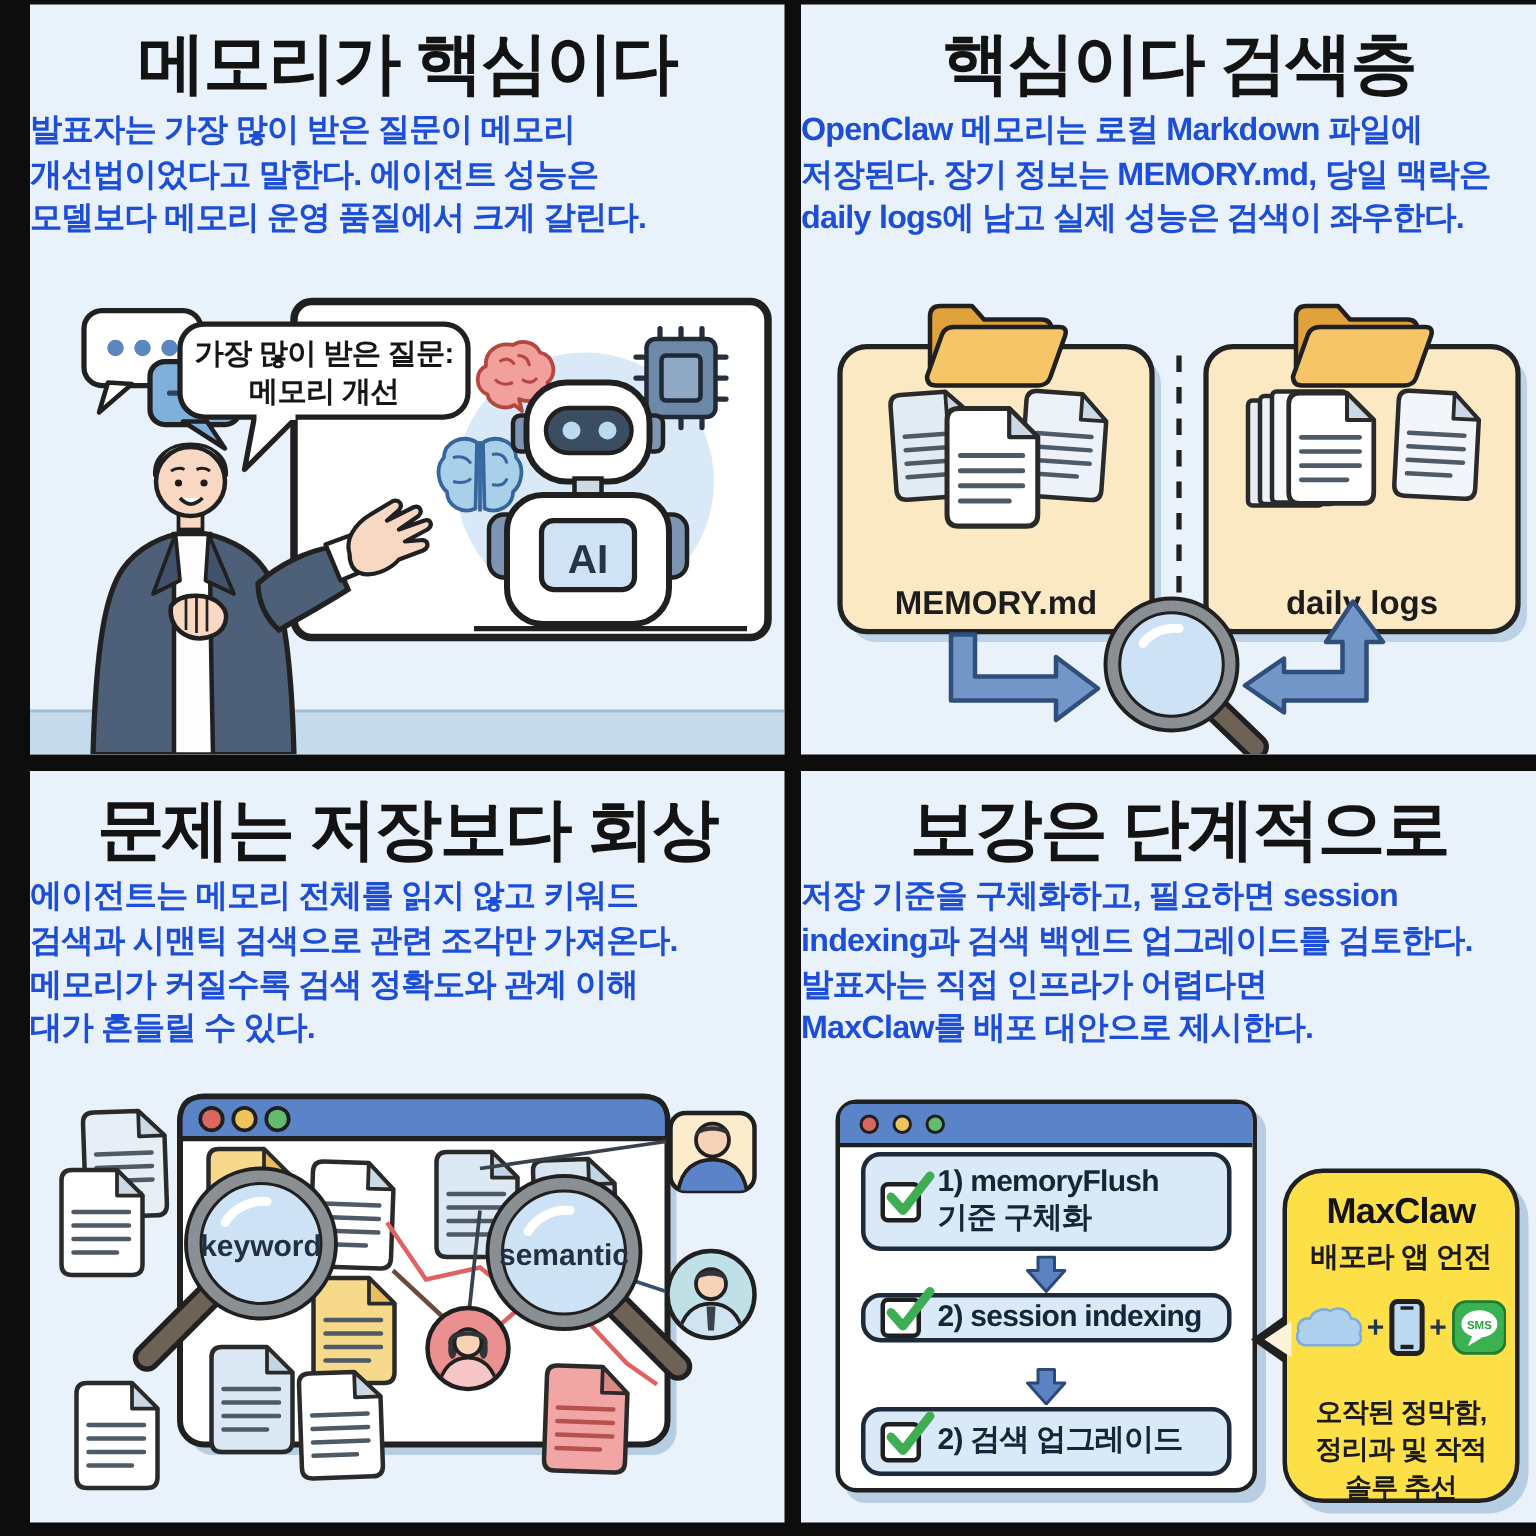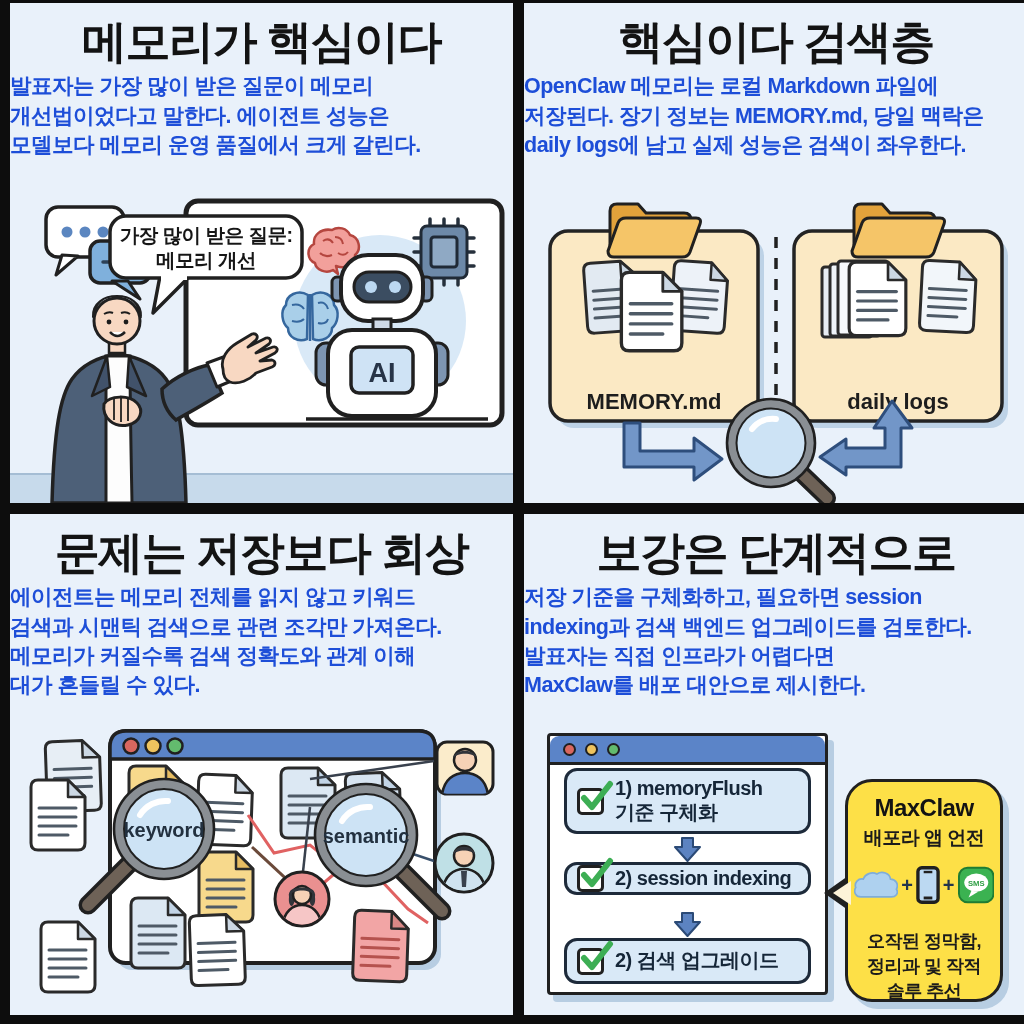--- a/index.html
+++ b/index.html
@@ -1,33 +1,33 @@
 <!DOCTYPE html>
 <html><head>
 <meta charset="utf-8">
 <style>
   html,body{margin:0;padding:0;}
   body{width:1024px;height:1024px;overflow:hidden;background:#0d0d0d;
        font-family:"Liberation Sans","DejaVu Sans",sans-serif;}
   .sheet{position:relative;width:1024px;height:1024px;background:#0d0d0d;}
   .grid{position:absolute;inset:0;display:grid;
         grid-template-columns:503px 504px;grid-template-rows:500px 501px;
-        gap:11px;padding:3px 3px 9px 10px;box-sizing:border-box;}
+        gap:11px;padding:3px 3px 9px 20px;box-sizing:border-box;}
   .panel{position:relative;background:#e9f1fa;overflow:hidden;}
   .panel-title{padding-top:14px;text-align:center;font-size:45px;line-height:1.12;
         font-weight:900;color:#131313;letter-spacing:-1.5px;}
   .panel-body{margin-top:5px;text-align:left;font-size:21.5px;line-height:1.36;
         font-weight:700;color:#1d4ed8;white-space:pre-line;letter-spacing:-0.5px;}
   .illus{position:absolute;left:0;bottom:0;}
   svg text{font-family:"Liberation Sans","DejaVu Sans",sans-serif;}
 
   
   .p4-illus{position:absolute;left:0;bottom:0;width:504px;height:300px;}
   .p4-window{position:absolute;left:23px;top:18px;width:281px;height:262px;
-        background:#fff;border:3.5px solid #202020;border-radius:4px;
+        background:#fff;border:3.5px solid #202020;border-radius:14px;
         box-shadow:6px 7px 0 #b7cde2;box-sizing:border-box;}
   .p4-titlebar{height:26px;background:#5b84c8;border-bottom:3px solid #202020;
         border-radius:9px 9px 0 0;display:flex;align-items:center;gap:9px;padding-left:13px;}
   .dot{width:13px;height:13px;border-radius:50%;border:2.5px solid #202020;box-sizing:border-box;}
   .dot.red{background:#d9675f;} .dot.yel{background:#eec35e;} .dot.grn{background:#63bb6e;}
   .p4-row{position:absolute;left:14px;right:14px;background:#d9e9f7;
         border:3px solid #1d2a3a;border-radius:13px;display:flex;align-items:center;
         gap:11px;padding:5px 10px;box-sizing:border-box;
         font-size:20px;font-weight:800;color:#152638;white-space:pre-line;line-height:1.18;
         letter-spacing:-0.5px;}

